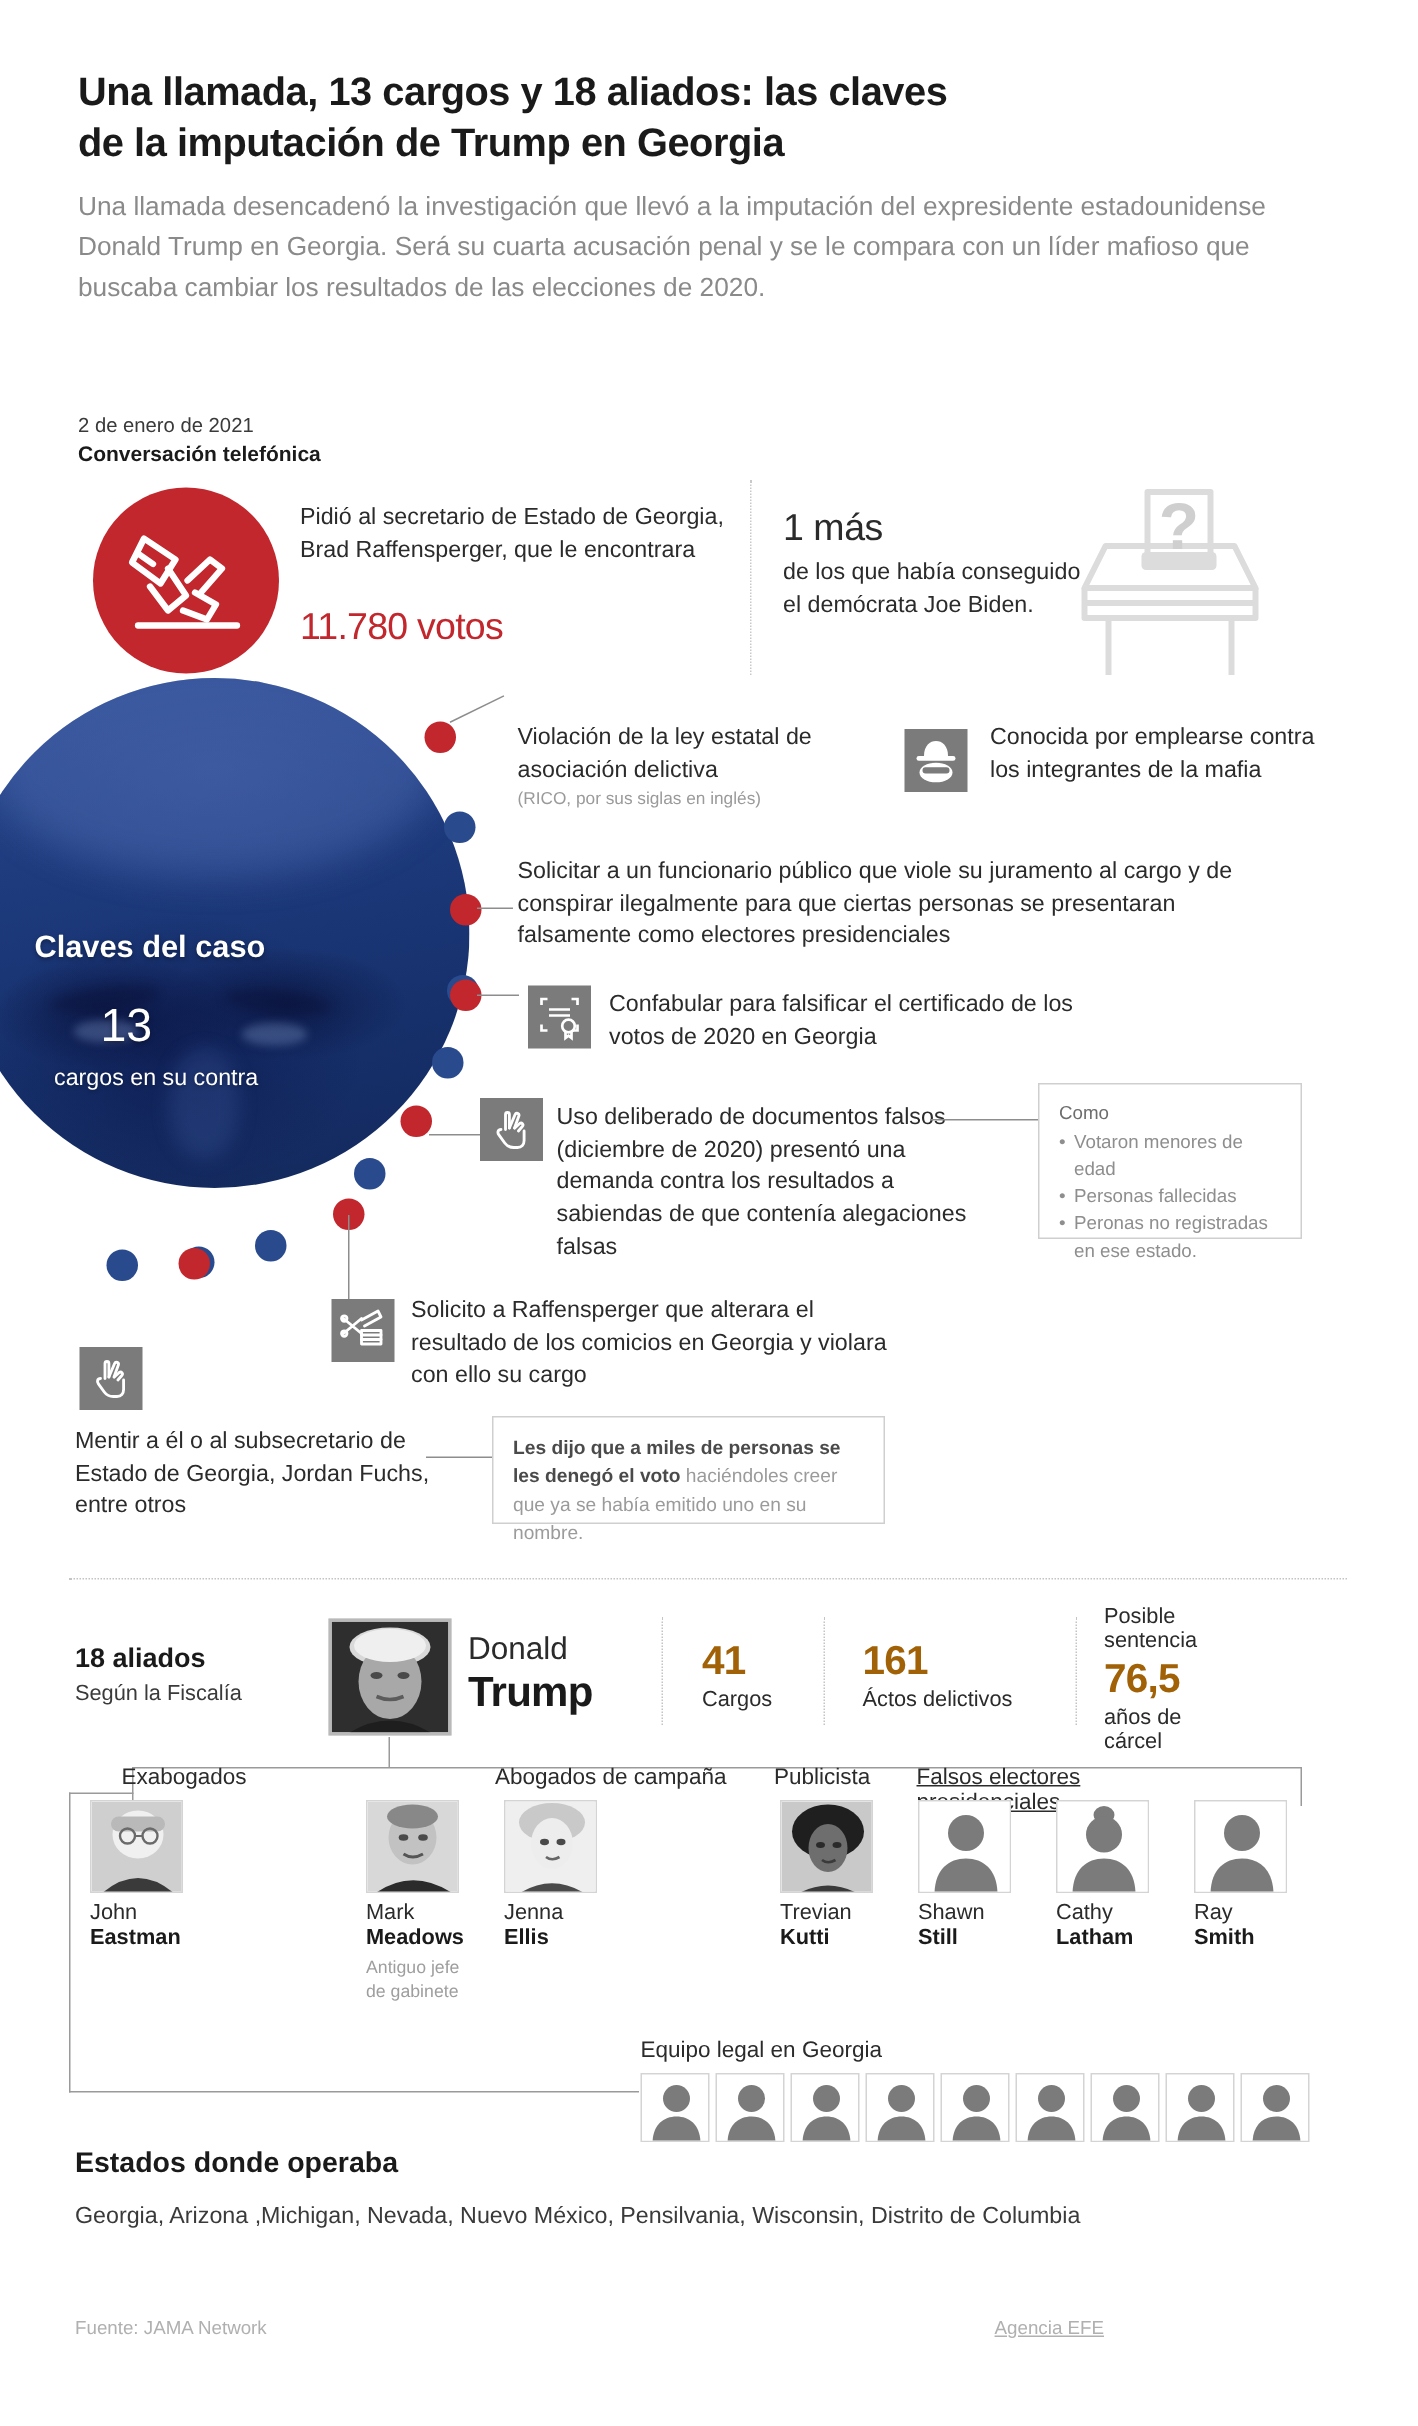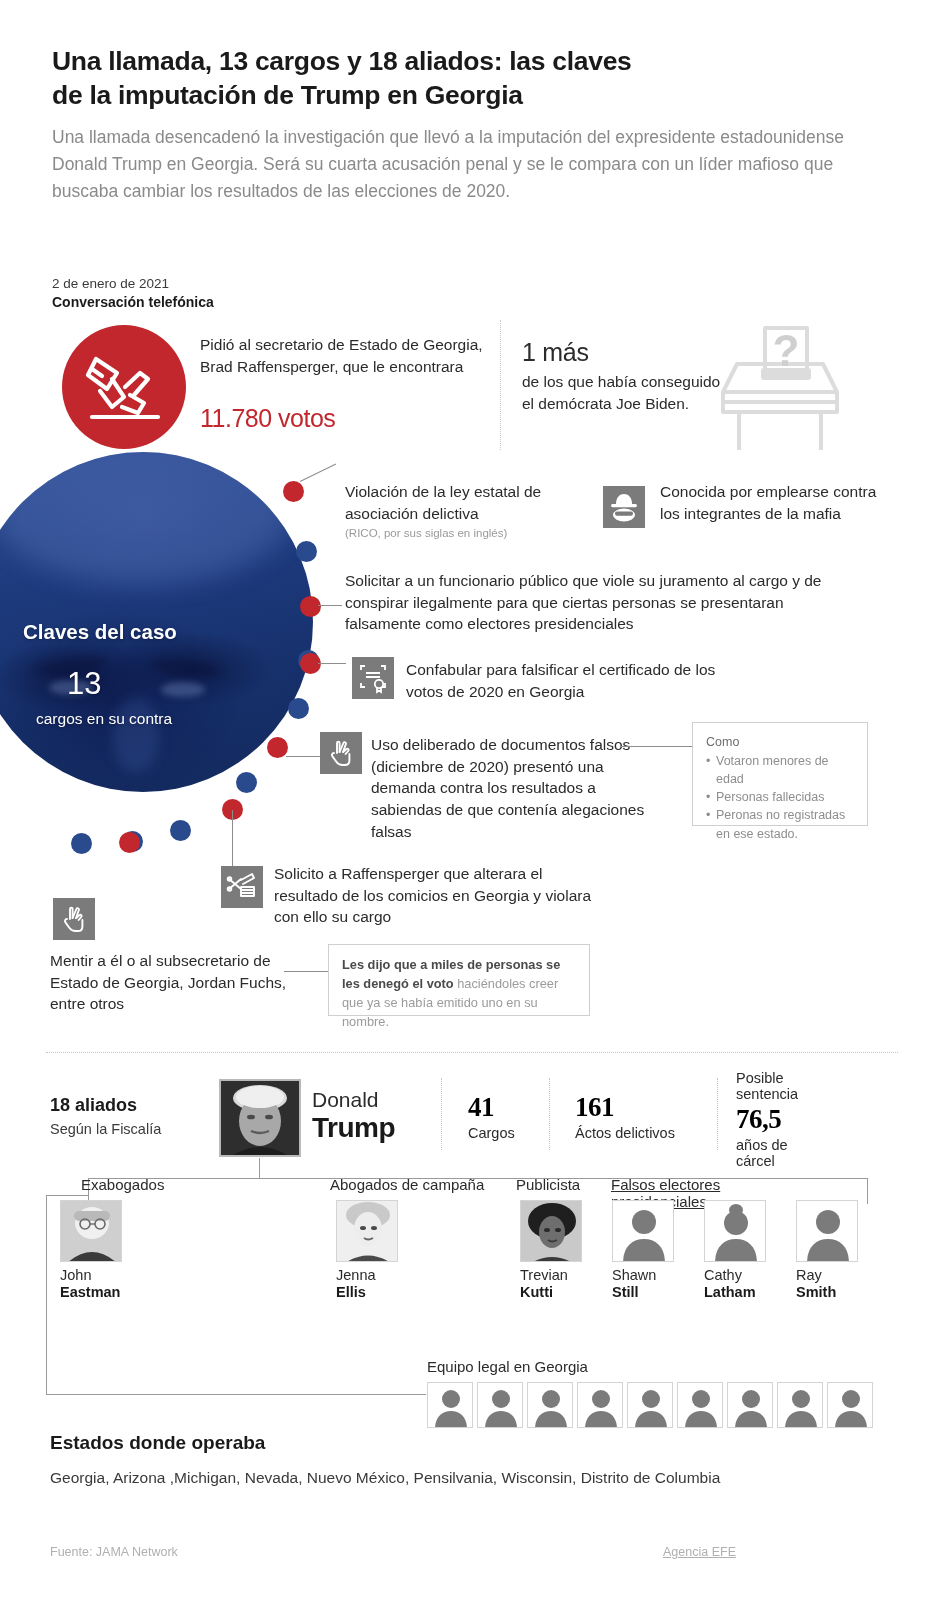--- a/index.html
+++ b/index.html
@@ -133,21 +133,21 @@
   .allies-sub { position:absolute; left:50px; top:1121px; font-size:14.5px; color:#3a3a3a; }
 
   .trump-photo {
     position:absolute; left:219px; top:1079px; width:82px; height:78px;
     border:2px solid #b9b9b9; background:#d6d6d6; overflow:hidden;
   }
   .trump-name-1 { position:absolute; left:312px; top:1088px; font-size:21px; color:#2b2b2b; }
   .trump-name-2 { position:absolute; left:312px; top:1112px; font-size:28px; font-weight:bold; color:#1a1a1a; letter-spacing:-0.5px; }
 
   .stat { position:absolute; text-align:left; }
-  .stat .num { font-size:27px; font-weight:bold; color:#000000; letter-spacing:-0.5px;font-family:Liberation Serif, serif; }
+  .stat .num { font-size:27px; font-weight:bold; color:#a16207; letter-spacing:-0.5px; }
   .stat .lbl { font-size:14.5px; color:#2b2b2b; margin-top:2px; }
   .stat .pre { font-size:14.5px; color:#2b2b2b; }
   .sdiv { position:absolute; width:1px; border-left:1px dotted #c4c4c4; }
 
   
   .tree { position:absolute; border-color:#9a9a9a; border-style:solid; border-width:0; }
 
   .cat-label { position:absolute; font-size:15px; color:#2b2b2b; }
 
   .person { position:absolute; width:66px; }
@@ -401,20 +401,36 @@
           <path d="M29 23 L34 23" stroke="#6a6a6a" stroke-width="1.4"></path>
           <path d="M6 62 Q31 40 56 62 Z" fill="#3a3a3a"></path>
         </svg>
     </div>
     <div class="n1">John</div>
     <div class="n2">Eastman</div>
     <div class="role"></div>
   </div>
 
 
+  <div class="person" style="left:244px; top:1200px;">
+    <div class="ph">
+      <svg width="62" height="62" viewBox="0 0 62 62">
+          <rect width="62" height="62" fill="#d8d8d8"></rect>
+          <ellipse cx="30" cy="24" rx="16" ry="18" fill="#c2c2c2"></ellipse>
+          <ellipse cx="30" cy="10" rx="17" ry="8" fill="#888"></ellipse>
+          <ellipse cx="24" cy="24" rx="3.2" ry="2.2" fill="#4a4a4a"></ellipse>
+          <ellipse cx="37" cy="24" rx="3.2" ry="2.2" fill="#4a4a4a"></ellipse>
+          <path d="M24 35 Q30 39 37 35" stroke="#555" stroke-width="2" fill="none"></path>
+          <path d="M4 62 Q30 43 58 62 Z" fill="#2b2b2b"></path>
+        </svg>
+    </div>
+    <div class="n1">Mark</div>
+    <div class="n2">Meadows</div>
+    <div class="role">Antiguo jefe de gabinete</div>
+  </div>
 
   <div class="person" style="left:336px; top:1200px;">
     <div class="ph">
       <svg width="62" height="62" viewBox="0 0 62 62">
           <rect width="62" height="62" fill="#efefef"></rect>
           <ellipse cx="31" cy="14" rx="22" ry="13" fill="#c9c9c9"></ellipse>
           <ellipse cx="31" cy="28" rx="14" ry="17" fill="#ededed"></ellipse>
           <ellipse cx="26" cy="27" rx="3" ry="2.1" fill="#4a4a4a"></ellipse>
           <ellipse cx="37" cy="27" rx="3" ry="2.1" fill="#4a4a4a"></ellipse>
           <path d="M27 37 Q31 40 36 37" stroke="#666" stroke-width="1.8" fill="none"></path>

